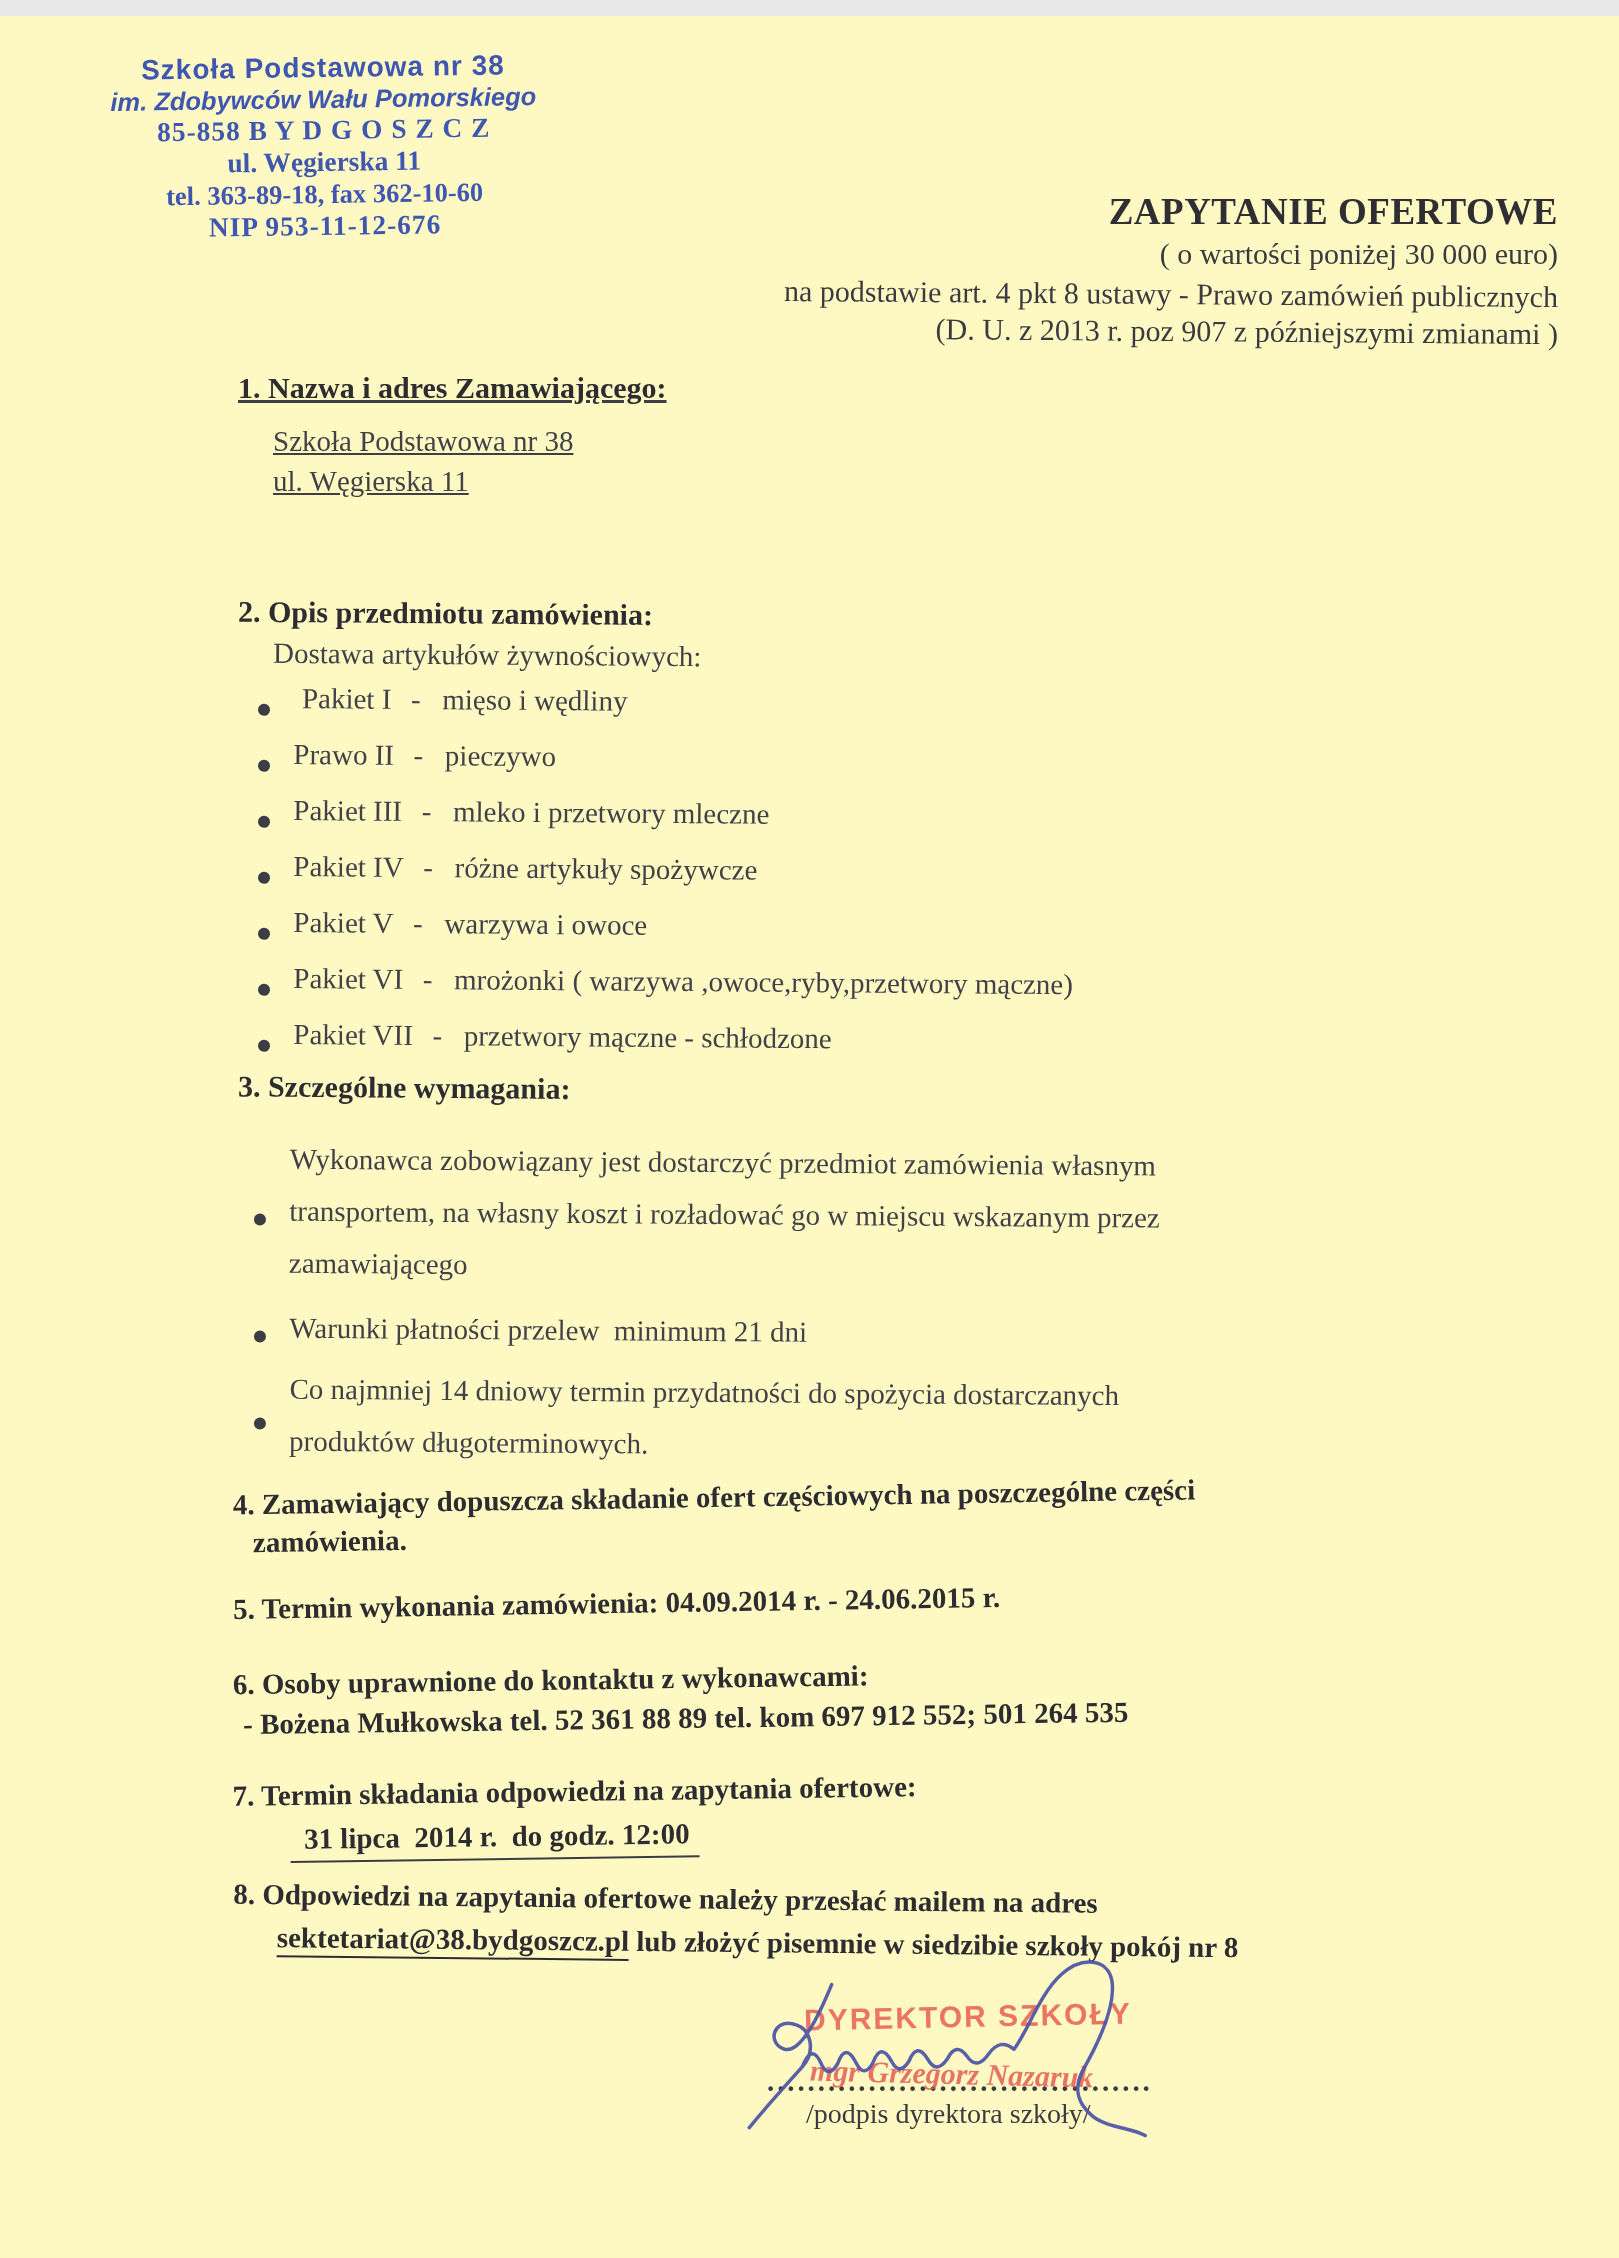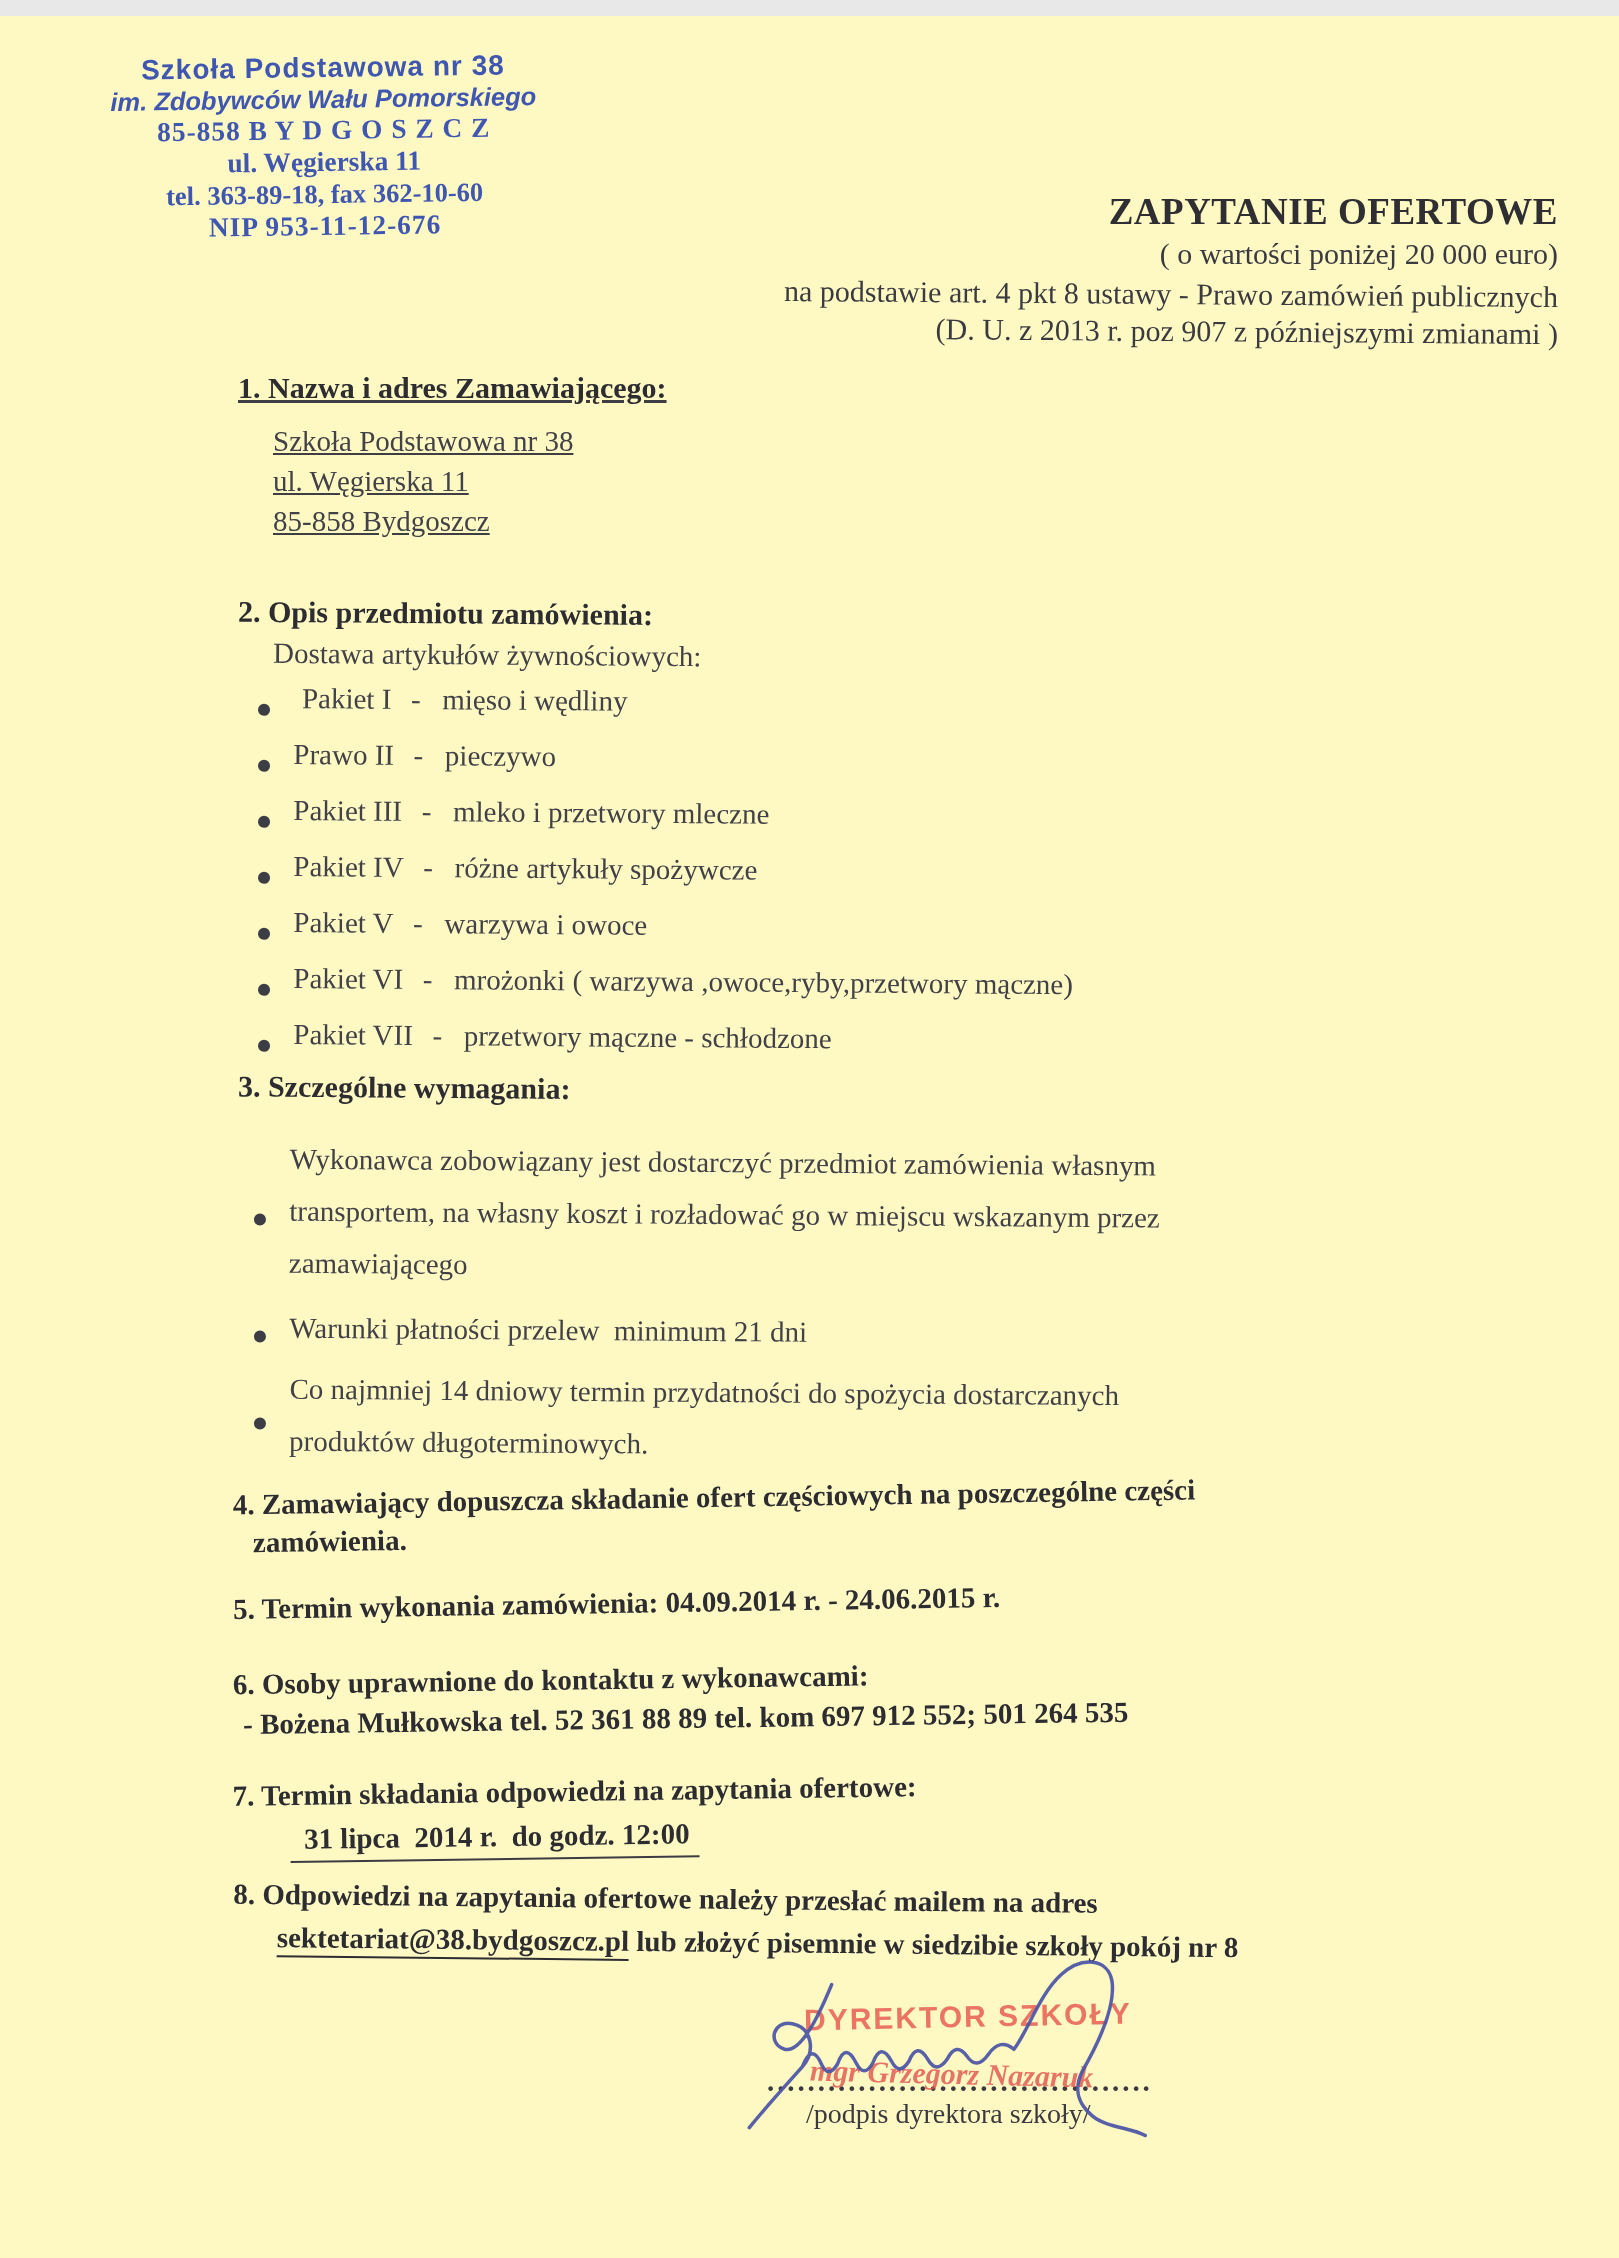--- a/index.html
+++ b/index.html
@@ -81,31 +81,30 @@
     <div class="stamp-l1">Szkoła Podstawowa nr 38</div>
     <div class="stamp-l2">im. Zdobywców Wału Pomorskiego</div>
     <div class="stamp-l3">85-858 B Y D G O S Z C Z</div>
     <div class="stamp-l4">ul. Węgierska 11</div>
     <div class="stamp-l5">tel. 363-89-18, fax 362-10-60</div>
     <div class="stamp-l6">NIP 953-11-12-676</div>
   </div>
 
   <div class="title-block">
     <div class="title-main">ZAPYTANIE OFERTOWE</div>
-    <div class="title-sub">( o wartości poniżej 20 000 euro)</div>
+    <div class="title-sub">( o wartości poniżej 30 000 euro)</div>
     <div class="title-sub tilt-dn">na podstawie art. 4 pkt 8 ustawy - Prawo zamówień publicznych</div>
     <div class="title-sub tilt-dn">(D. U. z 2013 r. poz 907 z późniejszymi zmianami )</div>
   </div>
 
   <div class="sec" style="top:355px;text-decoration:underline;">
     <div class="sec-h">1. Nazwa i adres Zamawiającego:</div>
     <div class="addr body-t">
       <div>Szkoła Podstawowa nr 38</div>
       <div>ul. Węgierska 11</div>
-      <div>85-858 Bydgoszcz</div>
     </div>
   </div>
 
   <div class="sec" style="top:582px;">
     <div class="sec-h tilt-dn">2. Opis przedmiotu zamówienia:</div>
     <div class="intro body-t tilt-dn">Dostawa artykułów żywnościowych:</div>
     <div class="pkg-list">
       <div class="pkg-row tilt-dn">
         <span class="dot"></span>
         <span class="pkg-name">Pakiet I</span>

